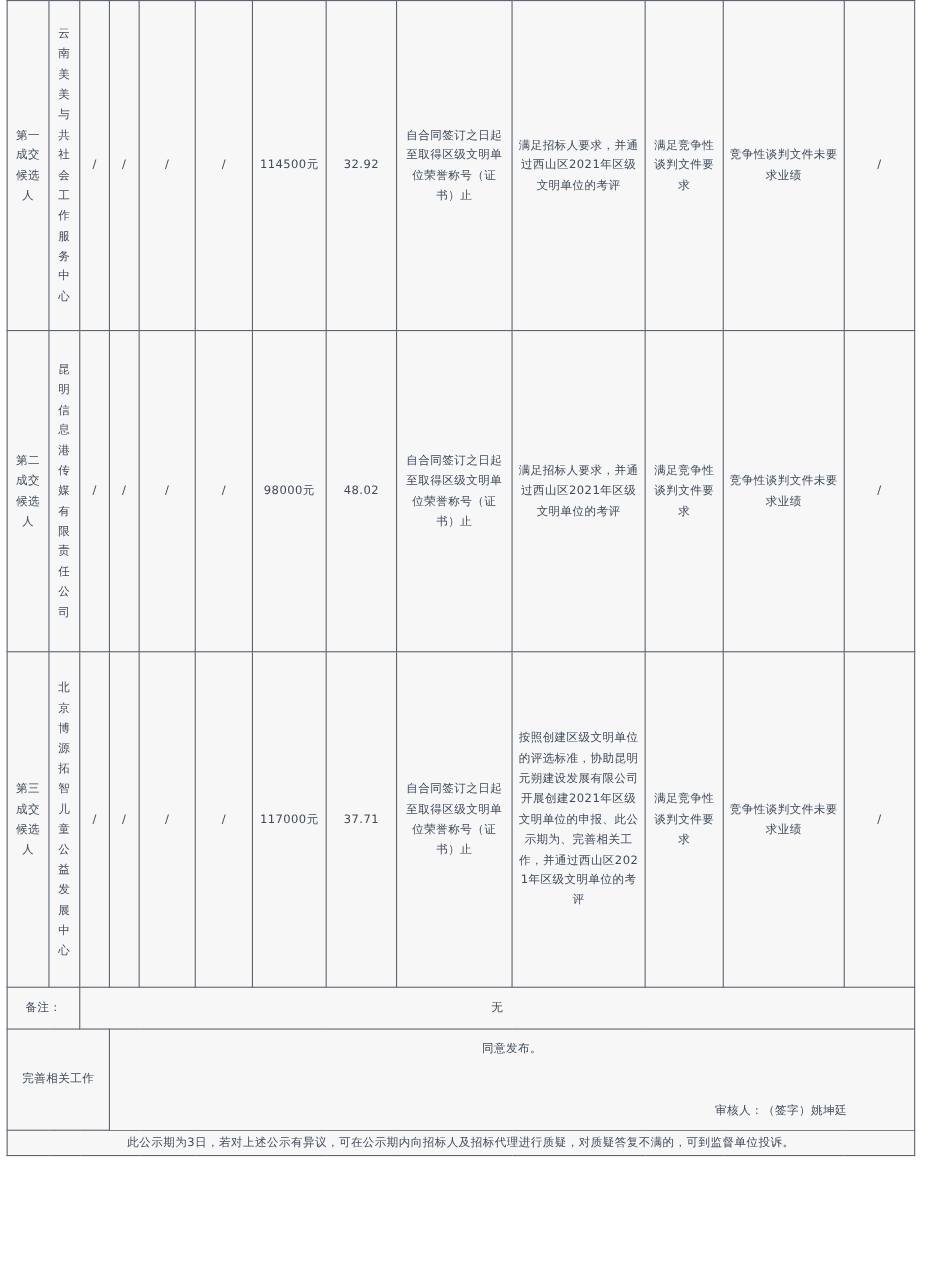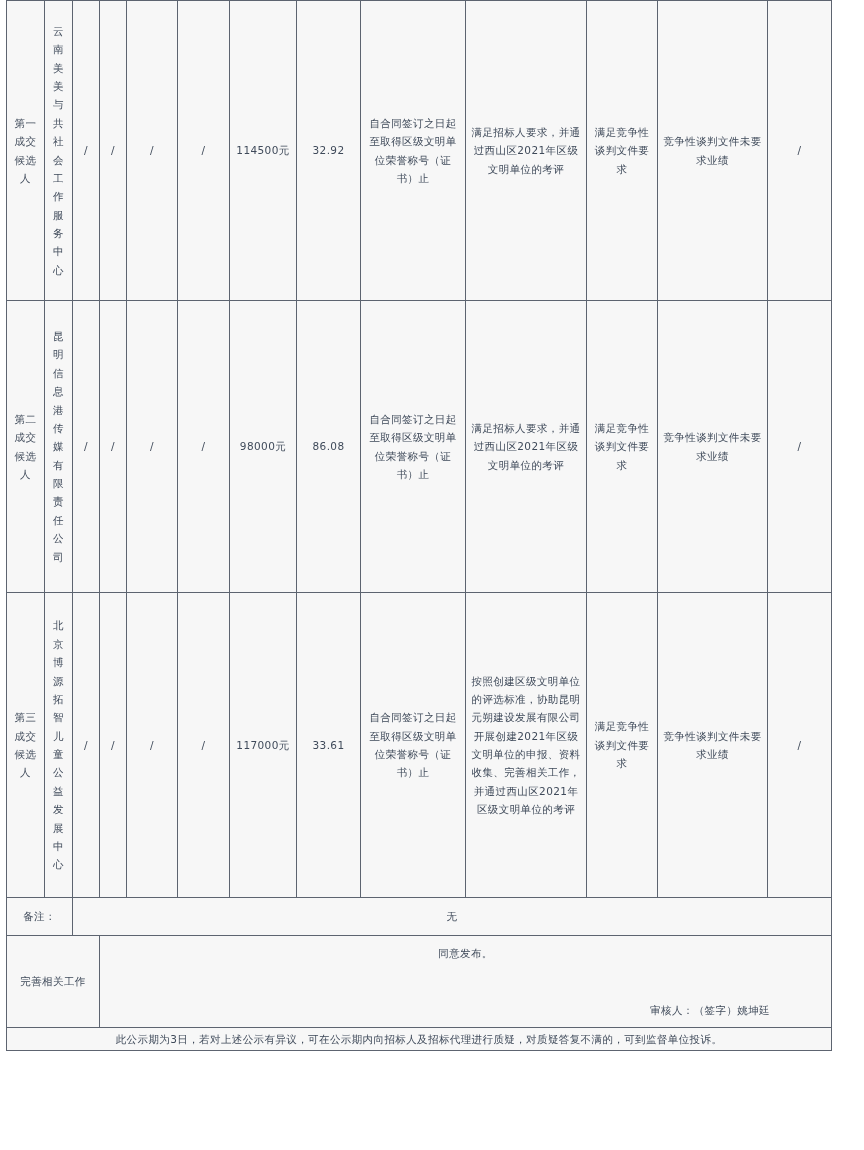--- a/index.html
+++ b/index.html
@@ -167,21 +167,21 @@
             <span>责</span>
             <span>任</span>
             <span>公</span>
             <span>司</span>
           </td>
         <td class="slash">/</td>
         <td class="slash">/</td>
         <td class="slash">/</td>
         <td class="slash">/</td>
         <td class="num">98000元</td>
-        <td class="num">86.08</td>
+        <td class="num">48.02</td>
         <td class="wrap">自合同签订之日起至取得区级文明单位荣誉称号（证书）止</td>
         <td class="wrap">满足招标人要求，并通过西山区2021年区级文明单位的考评</td>
         <td class="wrap">满足竞争性谈判文件要求</td>
         <td class="wrap">竞争性谈判文件未要求业绩</td>
         <td class="slash">/</td>
       </tr>
 
       <tr class="rowC">
         <td class="cand"><span>第</span><span>三</span><span>成</span><span>交</span><span>候</span><span>选</span><span>人</span></td>
         <td class="vert">
@@ -198,23 +198,23 @@
             <span>发</span>
             <span>展</span>
             <span>中</span>
             <span>心</span>
           </td>
         <td class="slash">/</td>
         <td class="slash">/</td>
         <td class="slash">/</td>
         <td class="slash">/</td>
         <td class="num">117000元</td>
-        <td class="num">33.61</td>
+        <td class="num">37.71</td>
         <td class="wrap">自合同签订之日起至取得区级文明单位荣誉称号（证书）止</td>
-        <td class="wrap">按照创建区级文明单位的评选标准，协助昆明元朔建设发展有限公司开展创建2021年区级文明单位的申报、资料收集、完善相关工作，并通过西山区2021年区级文明单位的考评</td>
+        <td class="wrap">按照创建区级文明单位的评选标准，协助昆明元朔建设发展有限公司开展创建2021年区级文明单位的申报、此公示期为、完善相关工作，并通过西山区2021年区级文明单位的考评</td>
         <td class="wrap">满足竞争性谈判文件要求</td>
         <td class="wrap">竞争性谈判文件未要求业绩</td>
         <td class="slash">/</td>
       </tr>
 
       <tr class="rowNote">
         <td class="left-cell" colspan="2">备注：</td>
         <td class="left-cell" colspan="11">无</td>
       </tr>
 

